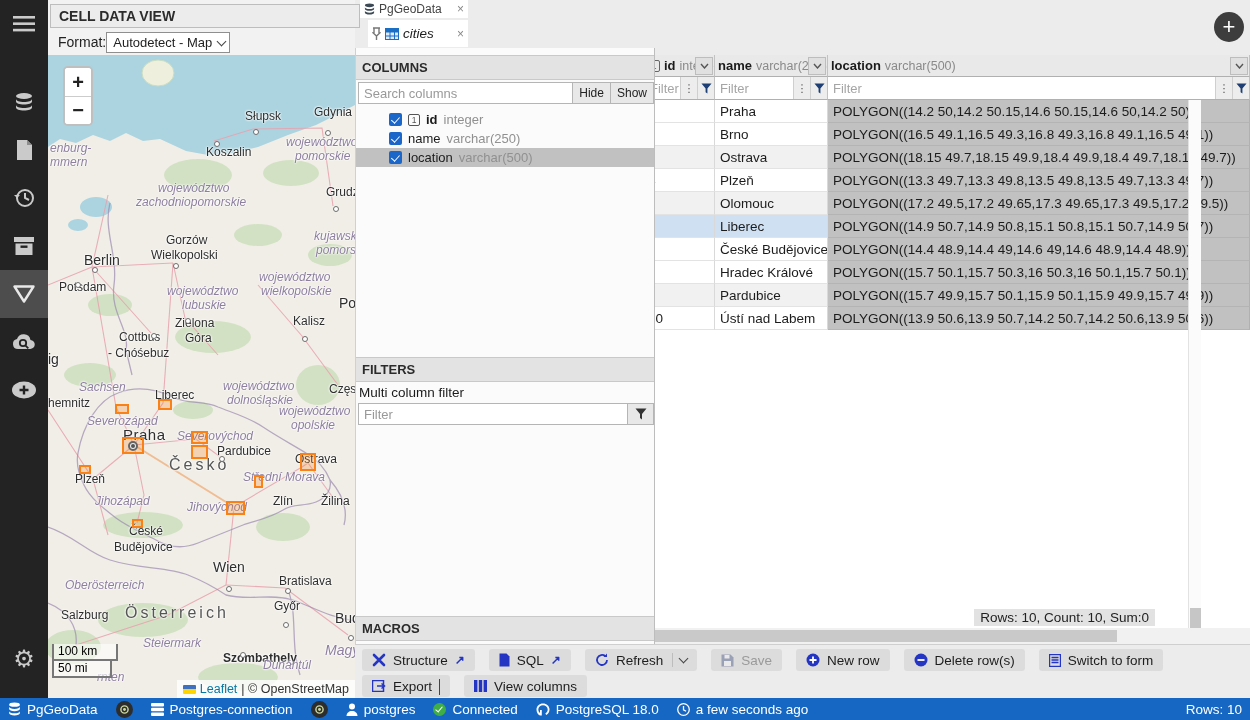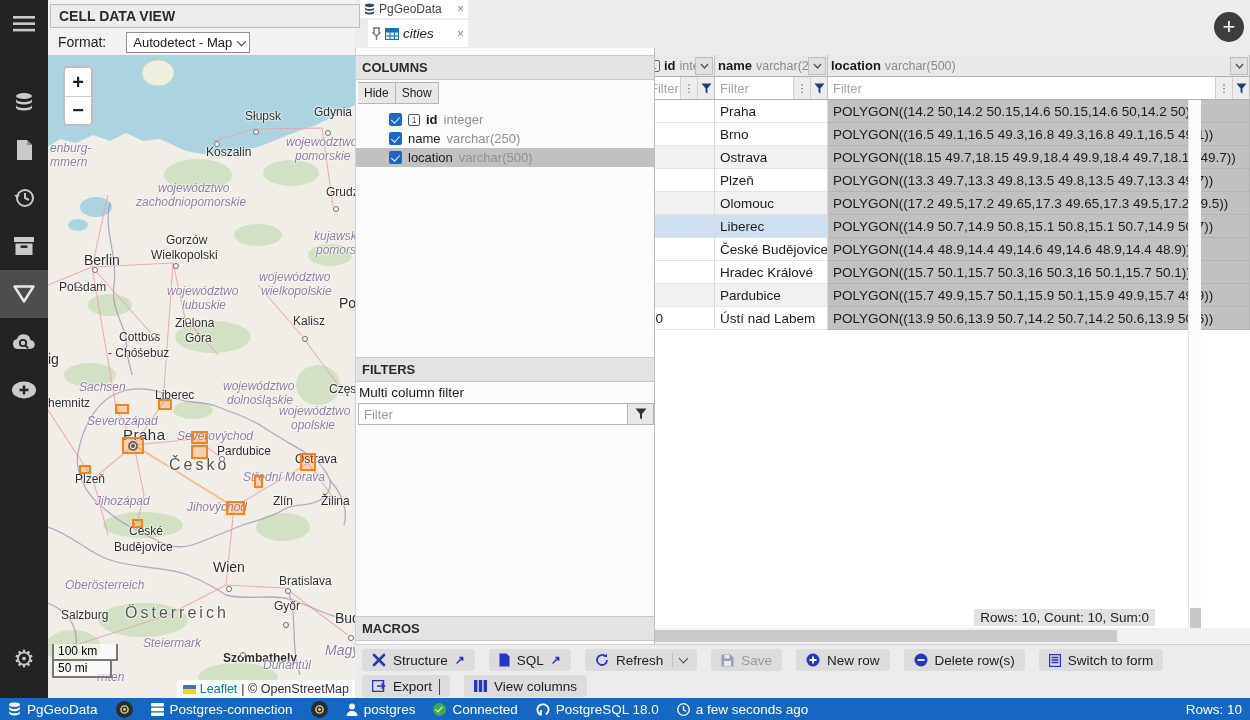--- a/index.html
+++ b/index.html
@@ -9,21 +9,21 @@
   
   .sidebar { position:absolute; left:0; top:0; width:48px; height:698px; background:#232323; z-index:40; }
   .side-item { width:48px; height:48px; display:flex; align-items:center; justify-content:center; }
   .side-item.active { background:#4d4d4d; }
   .side-item svg { display:block; }
   .gear-glyph { color:#c9c9c9; font-size:24px; line-height:1; }
 
   
   .left-panel { position:absolute; left:48px; top:0; width:307px; height:698px; background:#f2f2f2; z-index:30; }
   .cdv-header { position:absolute; left:2px; top:4px; width:310px; height:24px; background:#ececec; border:1px solid #bdbdbd; font-weight:bold; font-size:14px; color:#2b2b2b; display:flex; align-items:center; padding-left:8px; }
-  .format-row { position:absolute; left:10px; top:31px; height:22px; display:flex; align-items:center; gap:20px; color:#222; font-size:14px; }
+  .format-row { position:absolute; left:10px; top:31px; height:22px; display:flex; align-items:center; gap:0; color:#222; font-size:14px; }
   .format-select { height:21px; border:1px solid #8f8f8f; background:#fff; font-size:13px; color:#222; display:flex; align-items:center; padding:0 4px 0 6px; gap:6px; }
 
   
   .map { position:absolute; left:0; top:55px; width:307px; height:643px; background:#f1eee7; overflow:hidden; }
   .map svg.art { position:absolute; left:0; top:0; }
   .map-label { position:absolute; white-space:nowrap; color:#2e2e2e; text-shadow:0 0 2px #fff,0 0 2px #fff,0 0 3px #fff; pointer-events:none; }
   .map-label.city    { font-size:12px; }
   .map-label.city-lg { font-size:14px; }
   .map-label.city-xl { font-size:15px; font-weight:500; letter-spacing:.5px; }
   .map-label.country { font-size:16px; color:#555; letter-spacing:3px; }
@@ -392,20 +392,21 @@
       </svg>
     <span class="tname">cities</span>
     <span class="tab-close">×</span>
   </div>
   <div class="fab">+</div>
 </div>
 
 <div class="mid-panel">
   <div class="sec-header" style="top:7px">COLUMNS</div>
   <div class="search-row">
+    <div class="search-input">Search columns</div>
     <div class="mini-btn">Hide</div>
     <div class="mini-btn">Show</div>
   </div>
   <div class="col-list" id="col-list">
       <div class="col-row">
         <span class="cb"></span>
         <span class="pk-ic">1</span>
         <span class="cname b">id</span>
         <span class="ctype">integer</span>
       </div>

